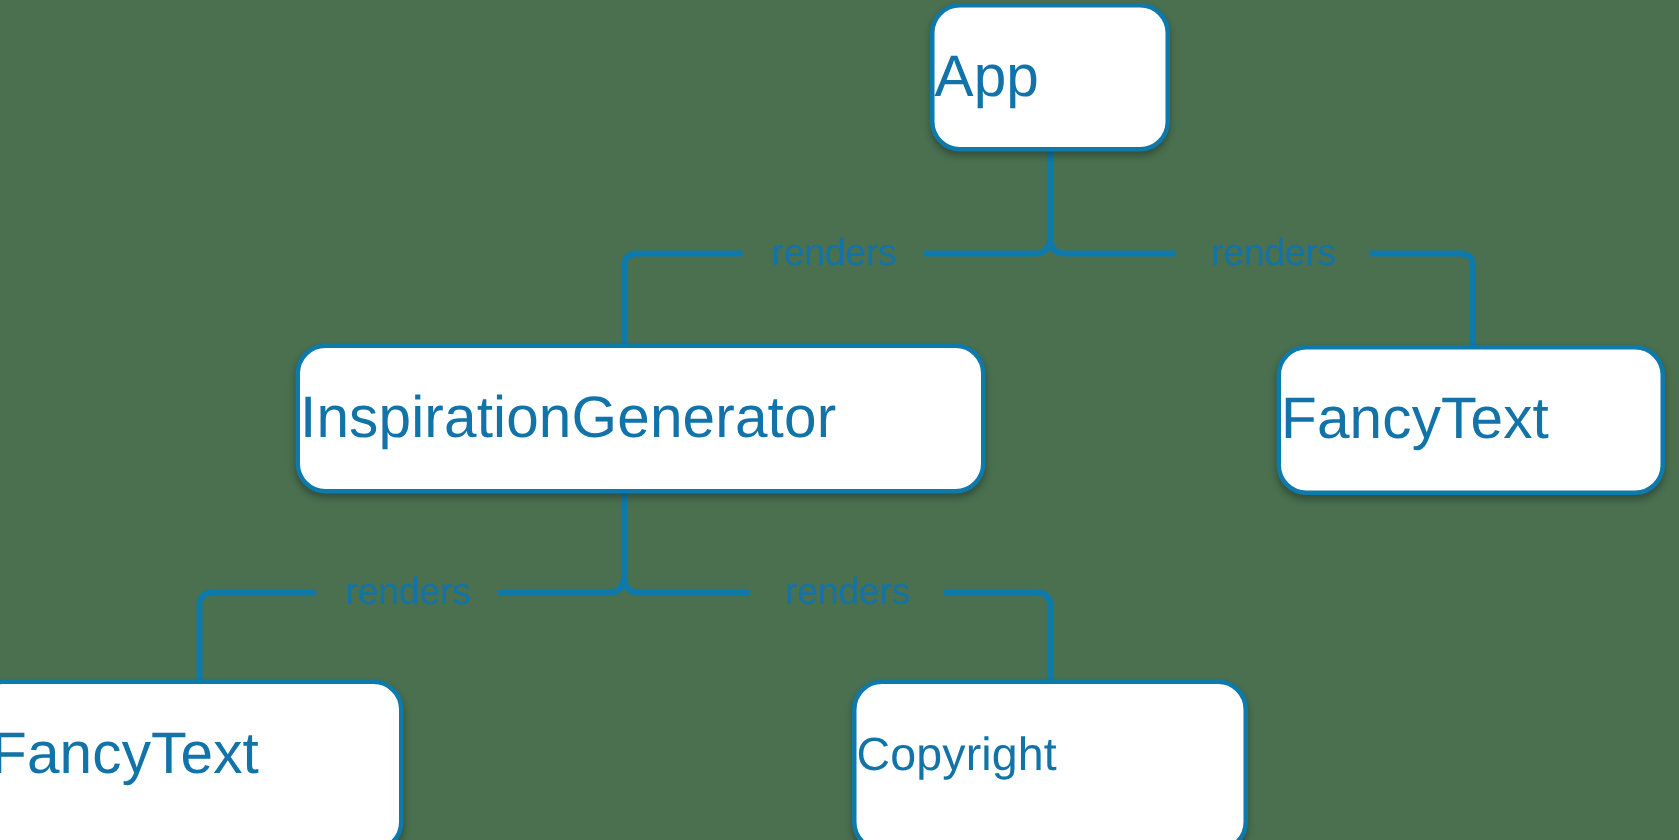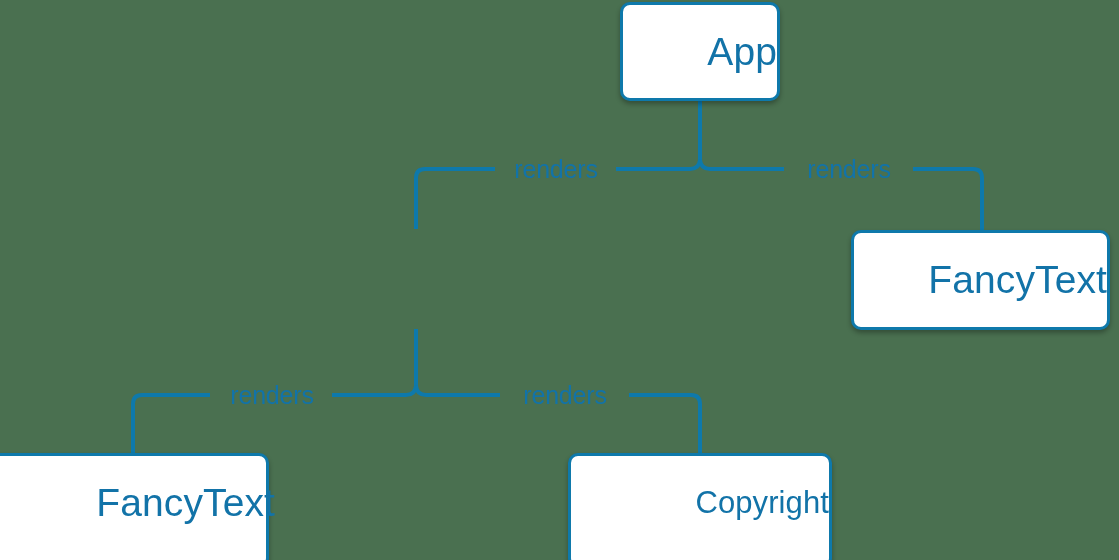--- a/index.html
+++ b/index.html
@@ -25,25 +25,25 @@
     left: 0;
     top: 0;
     width: 1119px;
     height: 560px;
   }
   .node-box {
     position: absolute;
     box-sizing: border-box;
     background: #ffffff;
     border: 3px solid #0e79ab;
-    border-radius: 10px;
+    border-radius: 20px;
     box-shadow: 0 3px 5px rgba(0, 0, 0, 0.30);
     display: flex;
     align-items: center;
-    justify-content: flex-end;
+    justify-content: flex-start;
     z-index: 5;
   }
   .node-label {
     color: #1273a8;
     font-family: "Liberation Sans", sans-serif;
     font-weight: 400;
     white-space: nowrap;
     letter-spacing: 0.1px;
   }
   .edge-label {
@@ -99,20 +99,23 @@
   <div class="edge-label" style="left:849px; top:169px;">renders</div>
 
   <div class="edge-label" style="left:272px; top:395px;">renders</div>
 
   <div class="edge-label" style="left:565px; top:395px;">renders</div>
 
   <div class="node-box" id="node-app">
     <span class="node-label">App</span>
   </div>
 
+  <div class="node-box" id="node-inspiration">
+    <span class="node-label">InspirationGenerator</span>
+  </div>
 
   <div class="node-box" id="node-fancytext-right">
     <span class="node-label">FancyText</span>
   </div>
 
   <div class="node-box" id="node-fancytext-bottom">
     <span class="node-label">FancyText</span>
   </div>
 
   <div class="node-box" id="node-copyright">

